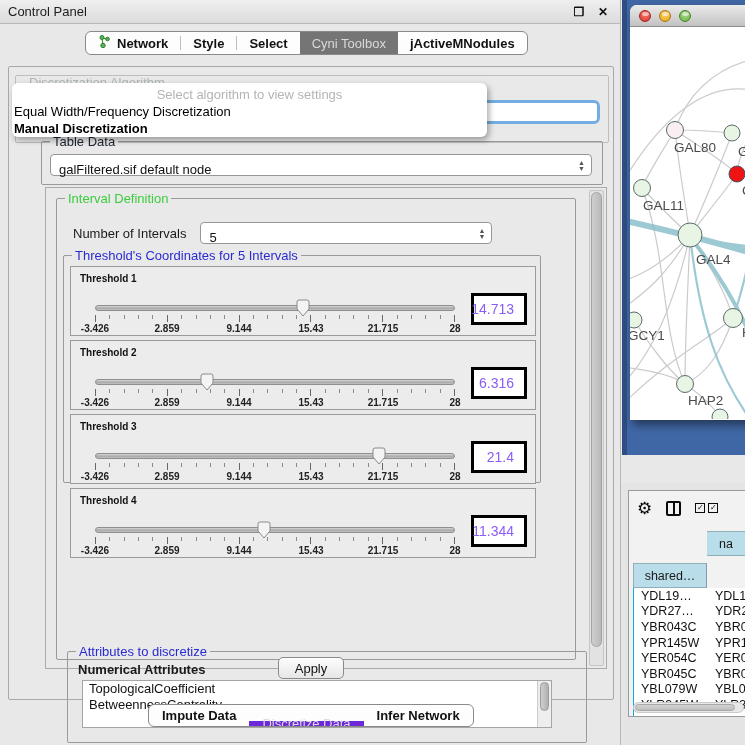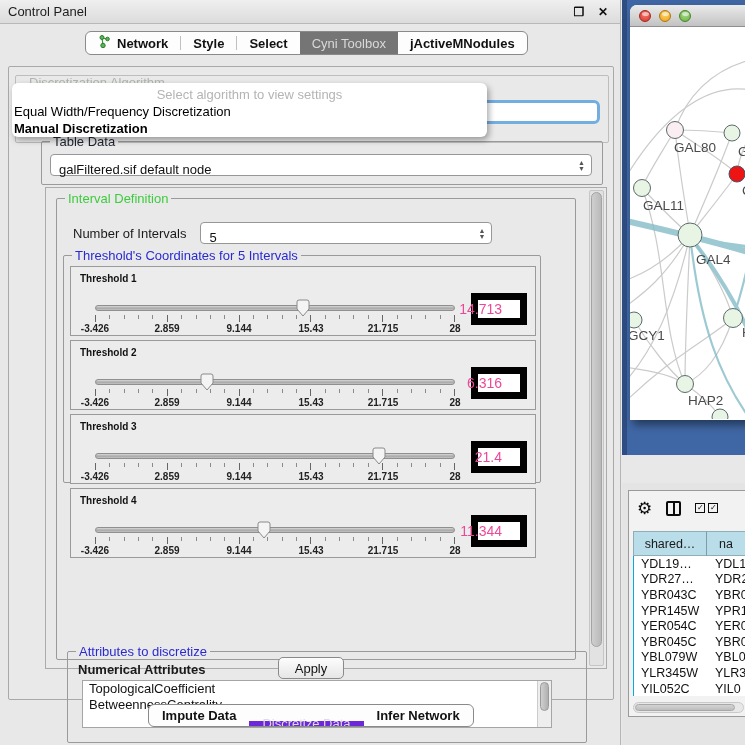--- a/index.html
+++ b/index.html
@@ -57,21 +57,21 @@
   .thresh-panel { position:absolute; left:6px; width:466px; height:70px; border:1px solid #9a9a9a; background:#ececec; }
   .thresh-label { position:absolute; left:9px; top:6px; font-weight:bold; font-size:10px; color:#111; }
   .slider-zone { position:absolute; left:24px; top:34px; width:360px; height:30px; }
   .slider-track { position:absolute; left:0; top:4px; width:100%; height:6px; border:1px solid #8f8f8f; border-radius:4px; background:linear-gradient(#d8d8d8,#a8a8a8 55%,#c4c4c4); }
   .slider-thumb { position:absolute; top:-2px; width:14px; height:18px; margin-left:-7px; }
   .tick-strip { position:absolute; left:0; top:14px; width:100%; height:8px; display:flex; justify-content:space-between; align-items:flex-start; }
   .tick-strip i { width:1px; height:4px; background:#8a8a8a; display:block; }
   .tick-strip i.major { height:7px; background:#666; }
   .tick-labels { position:absolute; left:0; top:22px; width:100%; height:11px; }
   .tick-labels span { position:absolute; transform:translateX(-50%); font-size:10px; font-weight:bold; color:#222; white-space:nowrap; }
-  .value-box { position:absolute; right:8px; top:26px; width:56px; height:32px; background:#fff; border:7px solid #000000; display:flex; align-items:center; justify-content:flex-end; padding-right:18px; font-size:14px; color:#ec4899; }
+  .value-box { position:absolute; right:8px; top:26px; width:56px; height:32px; background:#fff; border:3px solid #000000; display:flex; align-items:center; justify-content:flex-end; padding-right:10px; font-size:14px; color:#8b5cf6; }
 
   .attr-group { position:absolute; left:10px; top:452px; width:520px; height:92px; }
   .attr-sub { position:absolute; left:10px; top:10px; font-weight:bold; font-size:13px; }
   .attr-list { position:absolute; left:14px; top:28px; width:470px; height:48px; background:#fff; border:1px solid #a5a5a5; overflow:hidden; }
   .attr-item { font-size:13px; line-height:15.5px; padding-left:6px; color:#111; white-space:nowrap; }
   .attr-scroll { position:absolute; right:0; top:0; width:14px; height:100%; background:#eee; border-left:1px solid #ccc; }
   .attr-scroll .thumb { position:absolute; left:2px; top:1px; width:9px; height:62%; background:linear-gradient(90deg,#cfcfcf,#b0b0b0); border:1px solid #9a9a9a; border-radius:5px; }
 
   .apply-row { position:absolute; left:0; bottom:20px; width:100%; display:flex; justify-content:center; }
   .apply-btn { min-width:66px; height:22px; border:1px solid #8a8a8a; border-radius:5px; background:linear-gradient(#fdfdfd,#e6e6e6); font-size:13px; color:#111; display:flex; align-items:center; justify-content:center; padding:0 12px; }
@@ -98,21 +98,21 @@
   .tp-inner { position:absolute; left:6px; top:7px; right:-2px; height:227px; background:#f2f2f2; border:1px solid #9a9a9a; overflow:hidden; }
   .tp-toolbar { height:34px; display:flex; align-items:center; padding-left:8px; gap:14px; }
   .gear-glyph { font-size:17px; color:#0a0a0a; line-height:17px; }
   .cols-glyph { width:15px; height:15px; border:2px solid #0a0a0a; border-radius:2px; position:relative; }
   .cols-glyph::after { content:""; position:absolute; left:4.5px; top:0; width:2px; height:100%; background:#0a0a0a; }
   .chk-pair { display:flex; gap:3px; }
   .chk { width:10px; height:10px; border:1.5px solid #0a0a0a; font-size:8px; line-height:8px; text-align:center; color:#0a0a0a; }
   .tp-table { position:absolute; left:4px; top:40px; right:0; }
   .tp-header { display:flex; }
   .tp-hcell { background:#b9dde9; border:1px solid #8faeb8; border-right:1px solid #7d9ca6; height:25px; display:flex; align-items:center; justify-content:center; font-size:12.5px; color:#1a1a1a; overflow:hidden; white-space:nowrap; }
-  .tp-hcell.c1 { width:74px; }
+  .tp-hcell.c1 { width:74px;margin-top:32px; }
   .tp-hcell.c2 { flex:1; border-left:none; }
   .tp-row { display:flex; height:15.6px; background:#fff; }
   .tp-cell { font-size:12.5px; color:#111; white-space:nowrap; overflow:hidden; padding-left:7px; display:flex; align-items:center; }
   .tp-cell.c1 { width:74px; }
   .tp-cell.c2 { flex:1; }
   .tp-body { background:#fff; border-left:1px solid #0ea5e9; }
   .h-scrollbar { position:absolute; left:4px; right:2px; bottom:3px; height:11px; background:#e8e8e8; border:1px solid #c9c9c9; border-radius:6px; }
   .h-scrollbar .thumb { position:absolute; left:1px; top:1px; height:7px; width:92%; background:linear-gradient(#d4d4d4,#bdbdbd); border:1px solid #a8a8a8; border-radius:5px; }
 
   svg text { font-family:"Liberation Sans", sans-serif; }

